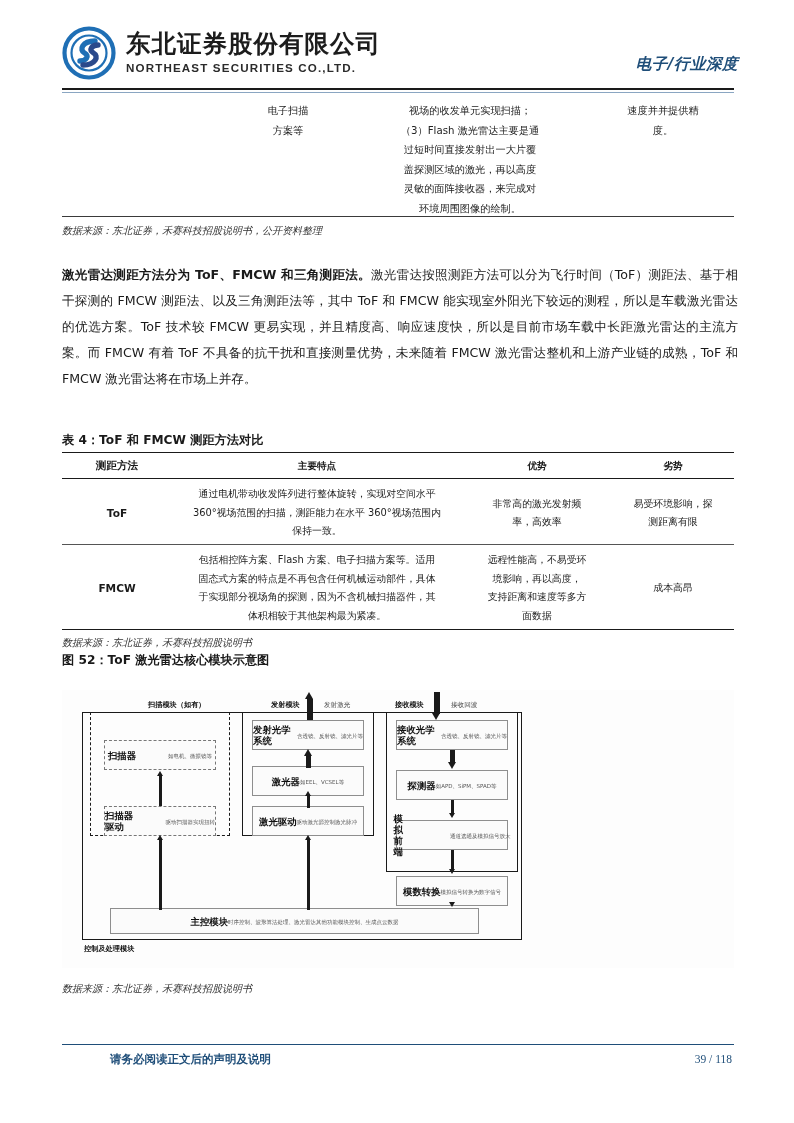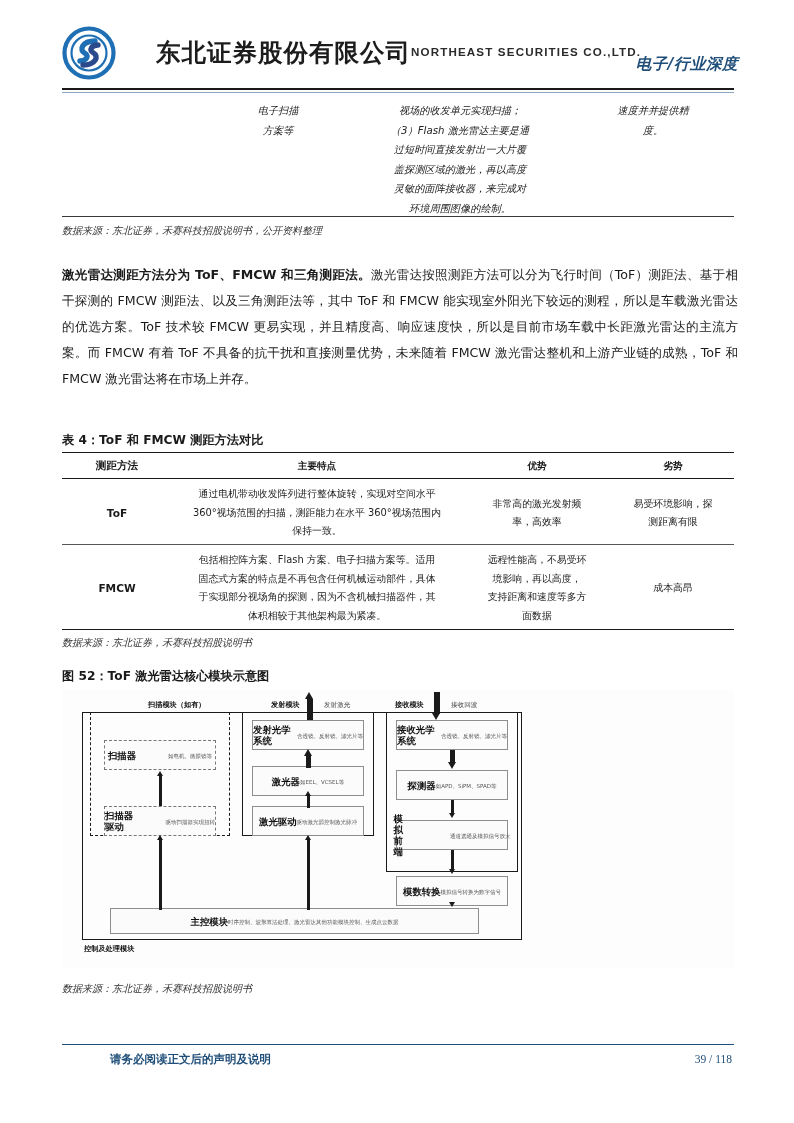--- a/index.html
+++ b/index.html
@@ -10,42 +10,42 @@
     color:#1a1a1a;
     position:relative;
     overflow:hidden;
   }
   .page { position:relative; width:794px; height:1123px; }
 
   
   .header { position:absolute; left:0; top:0; width:794px; height:92px; }
   .logo-wrap { position:absolute; left:62px; top:26px; display:flex; align-items:center; gap:10px; }
   .logo-mark { width:54px; height:54px; flex:0 0 auto; }
-  .logo-text { display:flex; flex-direction:row; line-height:1;margin-left:30px; }
+  .logo-text { display:flex; flex-direction:column; line-height:1; }
   .logo-cn {
     font-family:"DejaVu Sans", sans-serif;
     font-weight:bold; font-size:24.5px; letter-spacing:1px; color:#1c1c1c;
   }
   .logo-en {
     font-family:"Liberation Sans", sans-serif;
     font-weight:bold; font-size:11.6px; letter-spacing:1.15px;
     color:#2b2b2b; margin-top:5px;
   }
   .header-right {
     position:absolute; right:56px; top:54px;
     font-family:"DejaVu Sans", sans-serif;
     font-weight:bold; font-style:italic; font-size:15.5px;
     color:#1f4e79; letter-spacing:0.5px;
   }
   .header-rule-a { position:absolute; left:62px; top:88px; width:672px; height:1.6px; background:#1a1a1a; }
   .header-rule-b { position:absolute; left:62px; top:91.5px; width:672px; height:0.8px; background:#8aa6c2; }
   .rule { position:absolute; background:#1a1a1a; }
 
   
-  .cont-tbl { position:absolute; left:70px; top:92px; width:672px;font-style:italic; }
+  .cont-tbl { position:absolute; left:80px; top:92px; width:672px; }
   .cont-row { display:flex; }
   .cont-c1 { width:130px; }
   .cont-c2 { width:156px; text-align:center; }
   .cont-c3 { width:208px; text-align:center; }
   .cont-c4 { width:178px; text-align:center; }
   .cont-line {
     font-family:"DejaVu Sans", sans-serif;
     font-size:10.2px; line-height:19.6px; color:#222;
   }
   .cont-bot-rule { position:absolute; left:62px; top:216px; width:672px; height:1.1px; background:#3a3a3a; }
@@ -229,21 +229,21 @@
       <div class="t4-cell-txt">支持距离和速度等多方</div>
       <div class="t4-cell-txt">面数据</div>
     </div>
     <div class="c-dis">
       <div class="t4-cell-txt">成本高昂</div>
     </div>
   </div>
   <div class="rule" style="left:62px; top:629px; width:672px; height:1.4px;"></div>
   <div class="src" style="left:62px; top:636px;">数据来源：东北证券，禾赛科技招股说明书</div>
 
-  <div class="fig-title" style="top:668px;">图 52：ToF 激光雷达核心模块示意图</div>
+  <div class="fig-title" style="top:652px;">图 52：ToF 激光雷达核心模块示意图</div>
 
   <div class="diagram">
 
     <div class="grp-solid" style="left:20px; top:22px; width:440px; height:228px; border-width:1.4px;"></div>
 
     <div class="dlabel" style="left:86px; top:10px;">扫描模块（如有）</div>
     <div class="dlabel" style="left:209px; top:10px;">发射模块</div>
     <div class="dnote" style="left:262px; top:11px;">发射激光</div>
     <div class="dlabel" style="left:333px; top:10px;">接收模块</div>
     <div class="dnote" style="left:389px; top:11px;">接收回波</div>

